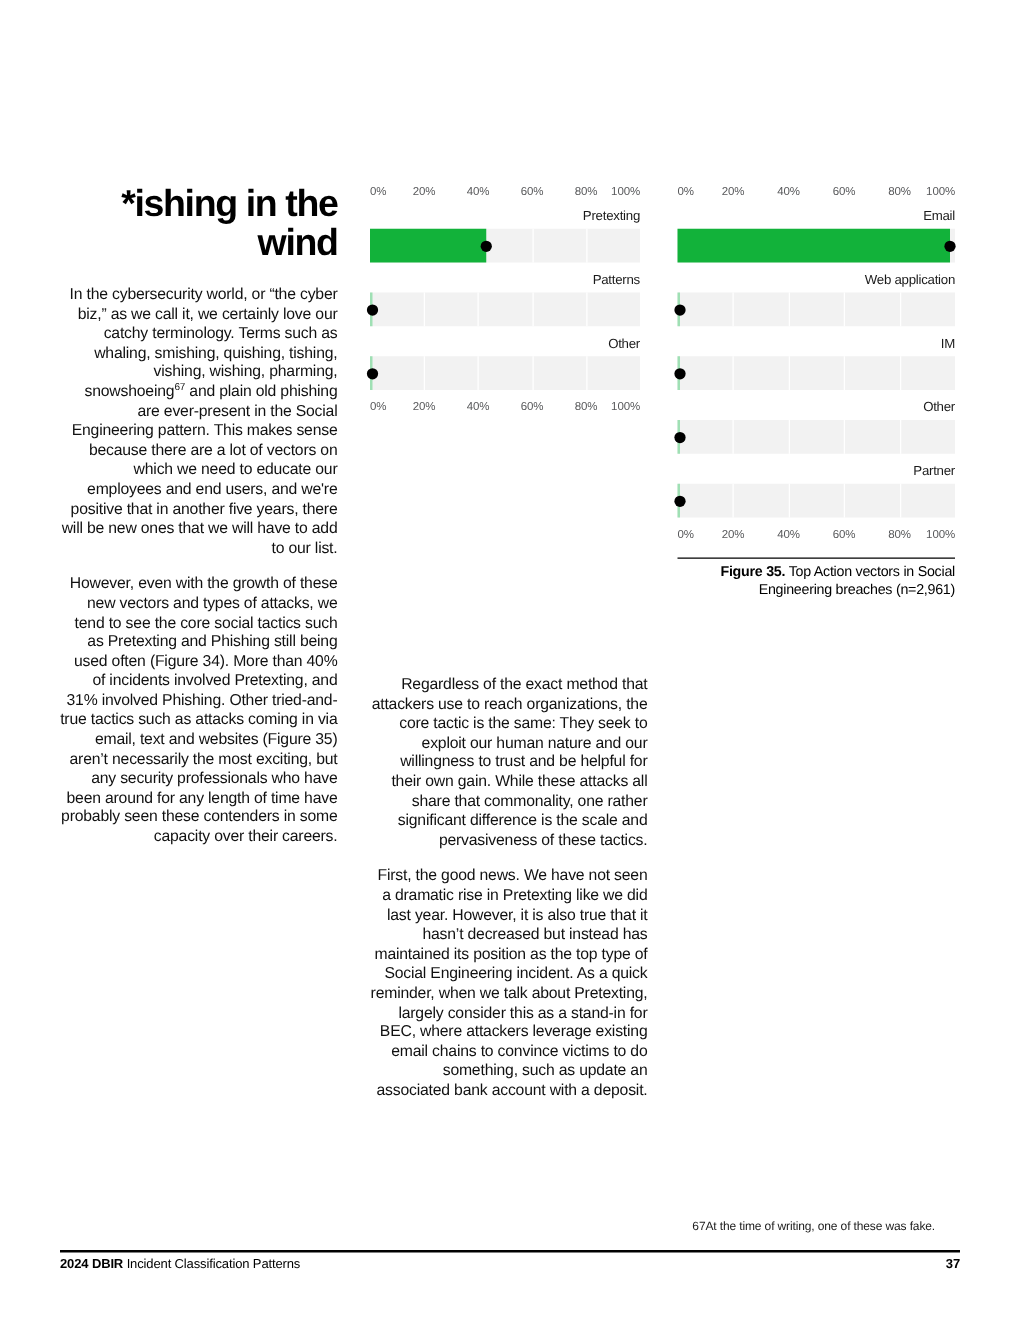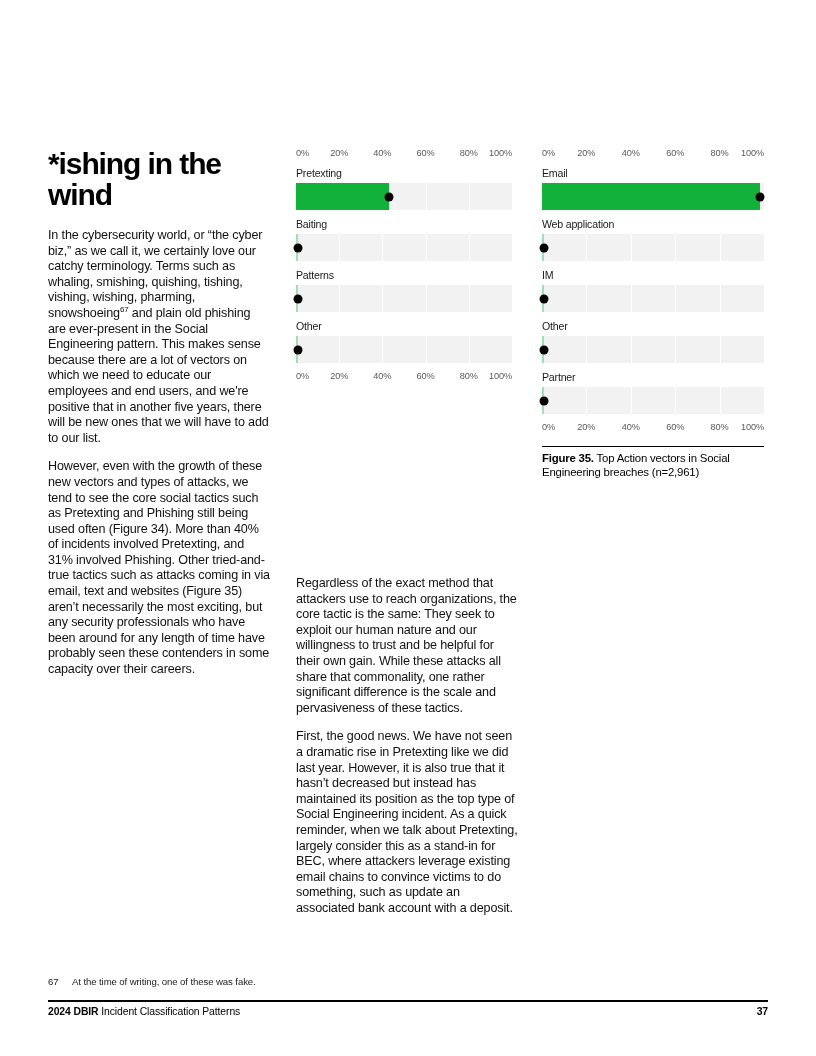--- a/index.html
+++ b/index.html
@@ -15,20 +15,21 @@
     color: #000000;
     -webkit-font-smoothing: antialiased;
   }
 
   .page {
     position: absolute;
     left: 0; top: 0;
     width: 816px;
     height: 1056px;
     overflow: hidden;
+    text-align: right;
   }
 
   
   .col-left {
     position: absolute;
     left: 48px;
     top: 148px;
     width: 222px;
   }
   .headline {
@@ -135,21 +136,20 @@
     color: #000;
   }
   .caption b { font-weight: bold; }
 
   
   .mid-text {
     position: absolute;
     left: 296px;
     top: 540px;
     width: 222px;
-    margin-top: 36px;
   }
   .mid-text .body-p { margin-bottom: 13px; }
 
   
   .footnote {
     position: absolute;
     left: 48px;
     top: 976px;
     width: 700px;
     font-size: 9.6px;
@@ -208,31 +208,20 @@
             <div class="track" style="background: rgb(242, 242, 242);">
               <div class="gridline" style="left: 20%;"></div>
               <div class="gridline" style="left: 40%;"></div>
               <div class="gridline" style="left: 60%;"></div>
               <div class="gridline" style="left: 80%;"></div>
               <div class="fill" style="width: 43%; background: rgb(18, 178, 58);"></div>
               <div class="dot" style="left: 43%; background: rgb(0, 0, 0);"></div>
             </div>
           </div>
           <div class="bar-group">
-            <div class="bar-label">Baiting</div>
-            <div class="track" style="background: rgb(242, 242, 242);">
-              <div class="gridline" style="left: 20%;"></div>
-              <div class="gridline" style="left: 40%;"></div>
-              <div class="gridline" style="left: 60%;"></div>
-              <div class="gridline" style="left: 80%;"></div>
-              <div class="fill zero"></div>
-              <div class="dot" style="left: 1%; background: rgb(0, 0, 0);"></div>
-            </div>
-          </div>
-          <div class="bar-group">
             <div class="bar-label">Patterns</div>
             <div class="track" style="background: rgb(242, 242, 242);">
               <div class="gridline" style="left: 20%;"></div>
               <div class="gridline" style="left: 40%;"></div>
               <div class="gridline" style="left: 60%;"></div>
               <div class="gridline" style="left: 80%;"></div>
               <div class="fill zero"></div>
               <div class="dot" style="left: 1%; background: rgb(0, 0, 0);"></div>
             </div>
           </div>

